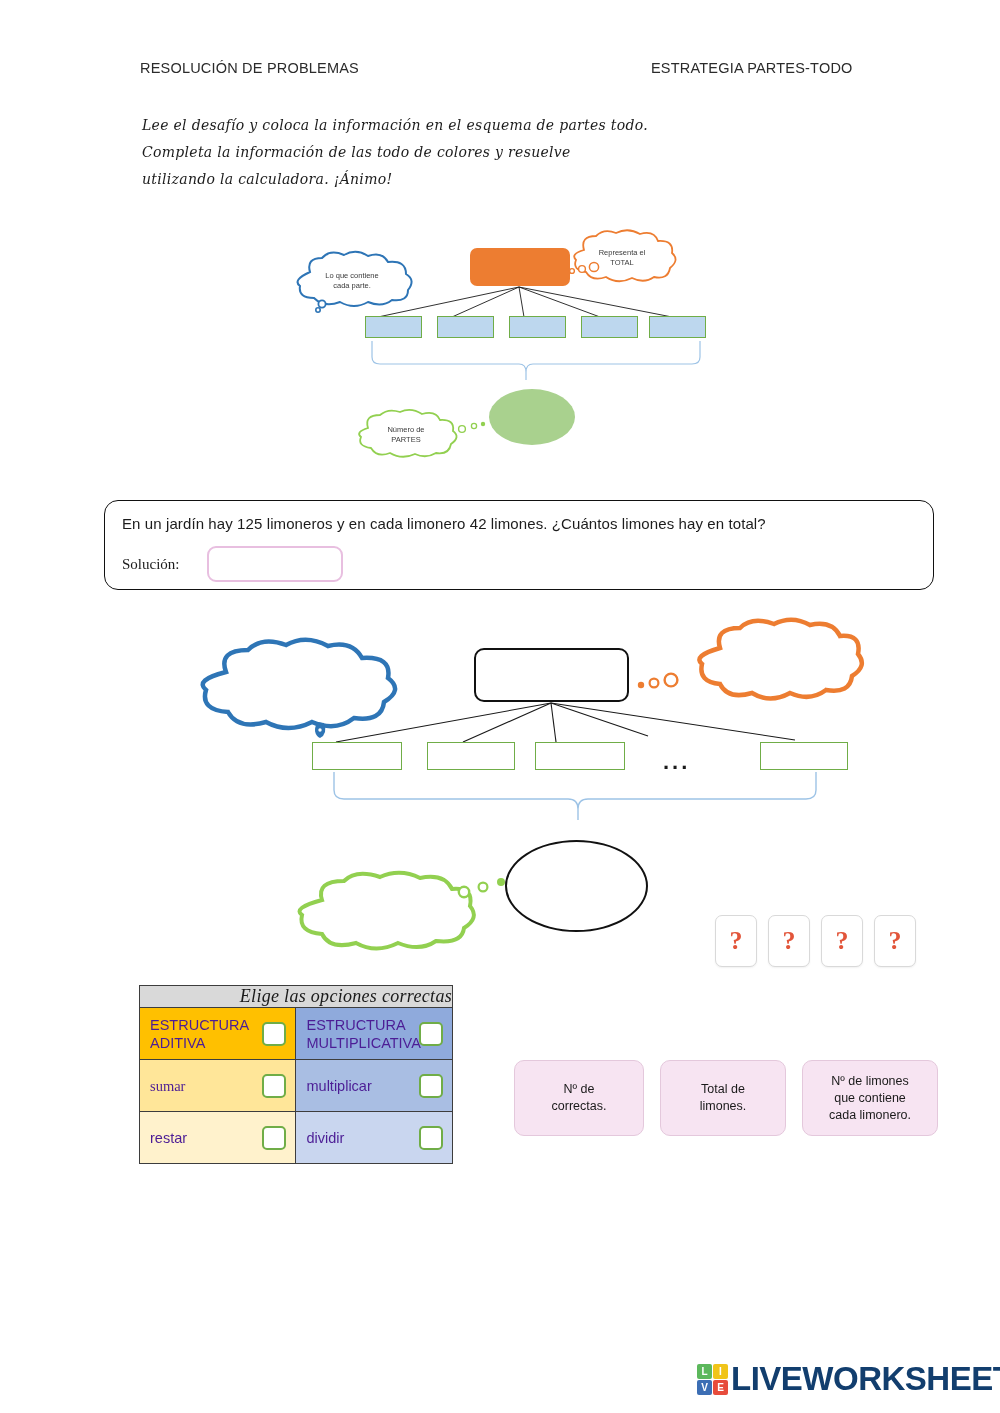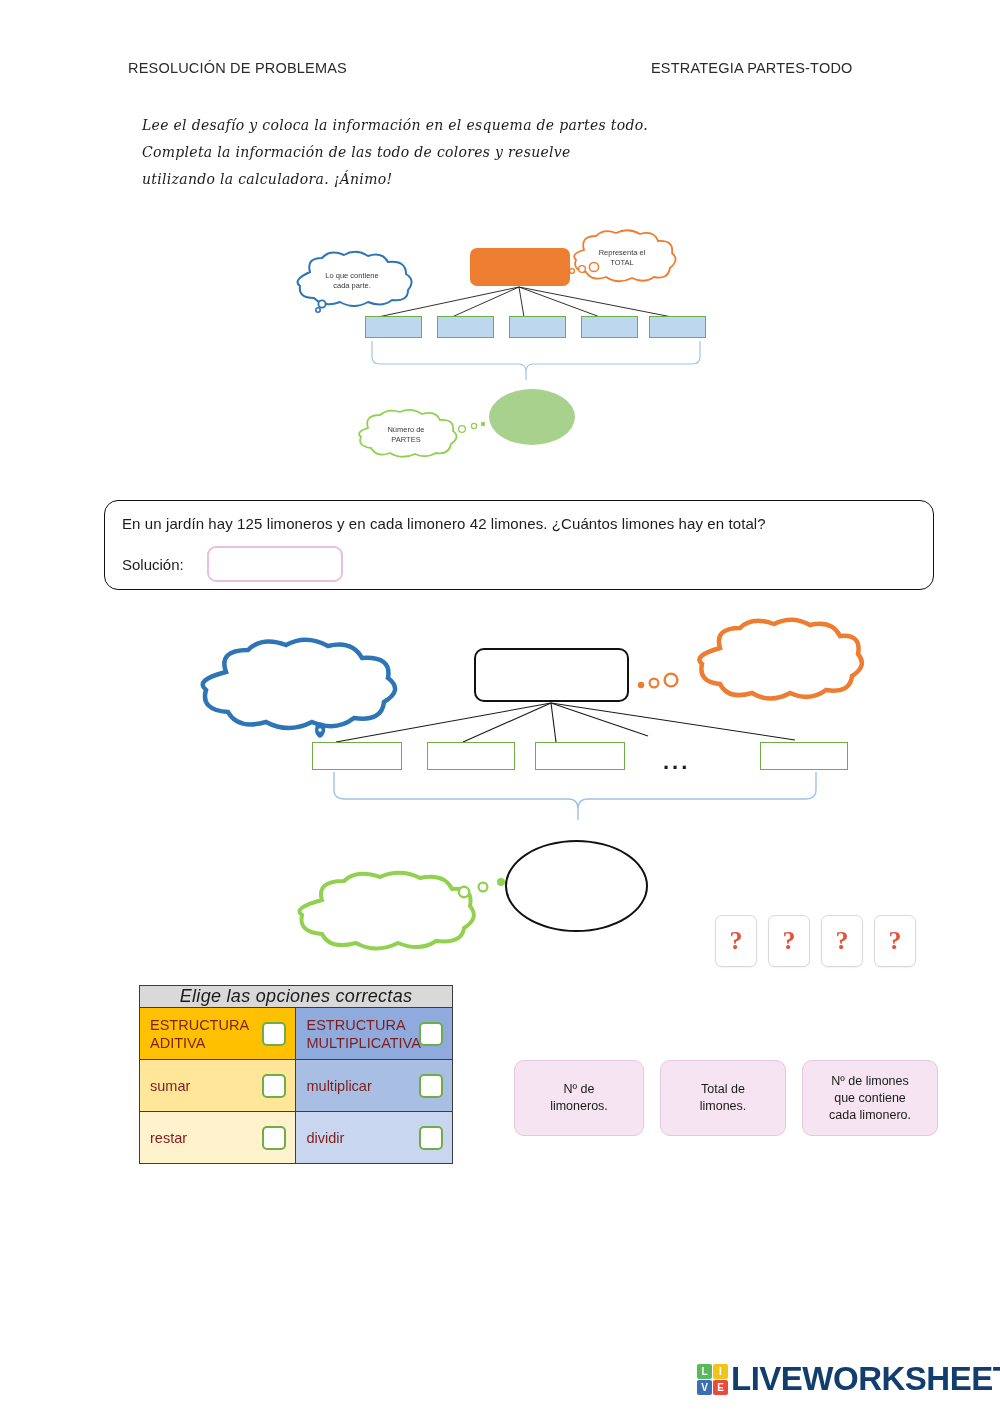--- a/index.html
+++ b/index.html
@@ -1,21 +1,21 @@
 <!DOCTYPE html>
 <html><head>
 <meta charset="utf-8">
 <style>
   html,body{margin:0;padding:0;background:#ffffff;}
   body{width:1000px;height:1413px;position:relative;font-family:"Liberation Sans",sans-serif;color:#231f20;overflow:hidden;}
 
   .abs{position:absolute;}
 
   
-  #header-left{left:128px;top:60px;font-size:14.5px;letter-spacing:.2px;color:#2b2b2b;}
+  #header-left{left:140px;top:60px;font-size:14.5px;letter-spacing:.2px;color:#2b2b2b;}
   #header-right{left:651px;top:60px;font-size:14.5px;letter-spacing:.2px;color:#2b2b2b;}
 
   
   #instructions{left:142px;top:112px;width:760px;font-family:"DejaVu Serif",serif;
     font-style:italic;font-size:14px;line-height:27px;color:#1c1c1c;letter-spacing:.3px;}
   #instructions div{white-space:nowrap;}
 
   
   .rbox{box-sizing:border-box;}
   .cloudwrap{position:absolute;}
@@ -34,21 +34,21 @@
   #lp1{left:437px;width:57px;}
   #lp2{left:509px;width:57px;}
   #lp3{left:581px;width:57px;}
   #lp4{left:649px;width:57px;}
   #legend-parts-ellipse{left:489px;top:389px;width:86px;height:56px;background:#A9D18E;border-radius:50%;}
 
   
   #problem-panel{left:104px;top:500px;width:830px;height:90px;border:1.6px solid #111;
     border-radius:14px;box-sizing:border-box;background:#fff;}
   #problem-text{left:122px;top:515px;font-size:15px;color:#1c1c1c;letter-spacing:.1px;}
-  #solucion-label{left:122px;top:556px;font-size:15px;color:#1c1c1c;}
+  #solucion-label{left:122px;top:556px;font-size:15px;color:#1c1c1c;font-family:Liberation Serif, serif;}
   #solucion-input{left:207px;top:546px;width:136px;height:36px;border:2px solid #E8BFE0;
     border-radius:9px;background:#fff;box-sizing:border-box;outline:none;font-size:14px;
     padding:0 8px;font-family:"Liberation Sans",sans-serif;}
 
   
   #schema{left:0;top:0;width:1000px;height:1413px;pointer-events:none;}
   #schema > *{pointer-events:auto;}
   #main-total-box{left:474px;top:648px;width:155px;height:54px;border:2px solid #111;
     border-radius:10px;background:#fff;box-sizing:border-box;}
   .main-part{height:28px;border:1.8px solid #70AD47;background:#fff;box-sizing:border-box;top:742px;}
@@ -65,31 +65,31 @@
   #qtokens{left:715px;top:915px;display:flex;gap:11px;}
   .qtoken{width:40px;height:50px;border:1px solid #d9d9d9;border-radius:7px;background:#fff;
     display:flex;align-items:center;justify-content:center;
     font-size:26px;font-weight:bold;color:#E2553A;font-family:"Liberation Serif",serif;
     box-shadow:0 1px 2px rgba(0,0,0,.06);}
 
   
   #options-table{left:139px;top:985px;width:314px;border-collapse:collapse;
     border:1px solid #4a4a4a;}
   #options-table td{border:1px solid #3d3d3d;padding:0;vertical-align:middle;}
-  #opt-title{background:#d9d9d9;text-align:center;font-family:Liberation Sans, sans-serif;
+  #opt-title{background:#d9d9d9;text-align:right;font-family:Liberation Serif, serif;
     font-style:italic;font-size:18px;padding:5px 0 7px 0;color:#1a1a1a;letter-spacing:.3px;}
   .opt-cell{position:relative;height:52px;box-sizing:border-box;}
   .opt-cell .opt-label{position:absolute;left:10px;top:50%;transform:translateY(-50%);
-    font-size:14.5px;line-height:18px;color:#7f1d1d;width:116px;}
+    font-size:14.5px;line-height:18px;color:#4c1d95;width:116px;}
   .opt-cell .opt-check{position:absolute;right:9px;top:50%;transform:translateY(-50%);
     width:24px;height:24px;border:2px solid #70AD47;border-radius:5px;background:#fff;
     box-sizing:border-box;}
   .c-add-head{background:#FFC000;}
   .c-mul-head{background:#8FAADC;}
-  .c-add-1{background:#FFE699;}
+  .c-add-1{background:#FFE699;font-family:Liberation Serif, serif;}
   .c-mul-1{background:#A9BEE3;}
   .c-add-2{background:#FFF2CC;}
   .c-mul-2{background:#C9D6EF;}
 
   
   #pink-cards{left:514px;top:1060px;display:flex;gap:16px;align-items:flex-start;}
   .pink-card{background:#F7E4F2;border:1px solid #E4C8DC;border-radius:10px;
     display:flex;align-items:center;justify-content:center;text-align:center;
     font-size:12.5px;line-height:17px;color:#1a1a1a;padding:8px 6px;box-sizing:border-box;}
   #pc0{width:130px;height:76px;}
@@ -311,21 +311,21 @@
       <span class="opt-check"></span>
     </td>
   </tr>
 </tbody>
   </table>
 
 <div class="abs" id="pink-cards">
   <div class="pink-card" id="pc0">
     <div>
       <div>Nº de</div>
-      <div>limoneros.</div>
+      <div>correctas.</div>
     </div>
   </div>
   <div class="pink-card" id="pc1">
     <div>
       <div>Total de</div>
       <div>limones.</div>
     </div>
   </div>
   <div class="pink-card" id="pc2">
     <div>

